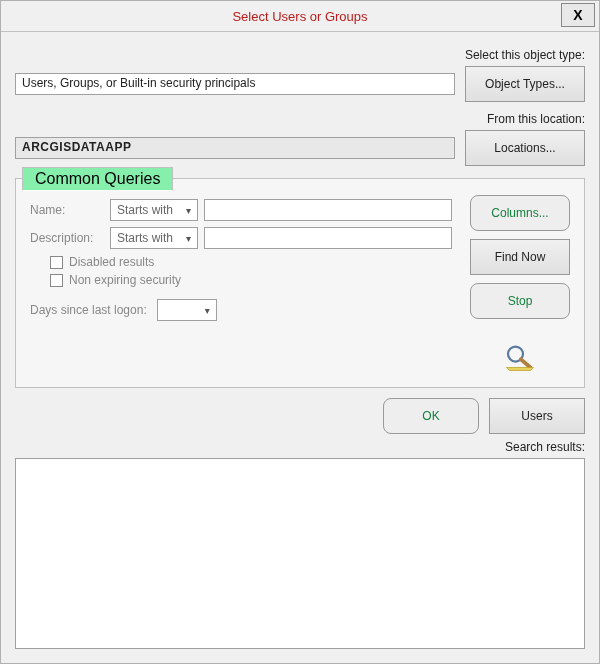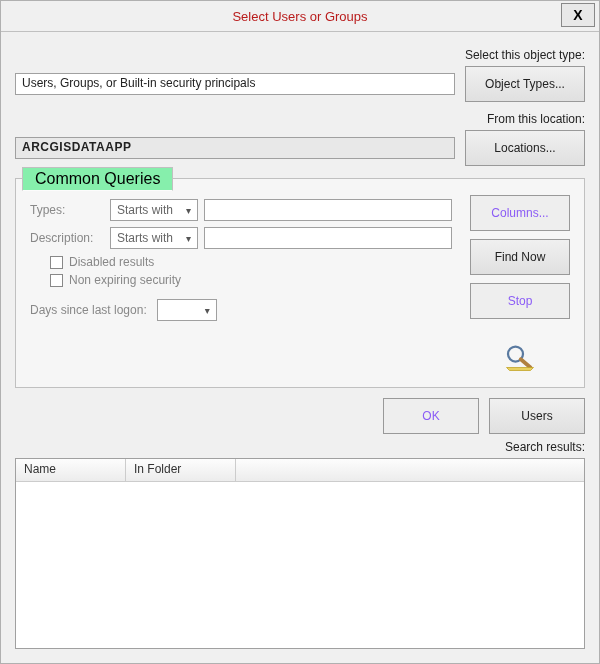--- a/index.html
+++ b/index.html
@@ -90,22 +90,23 @@
     font-size: 12px;
     color: #222;
     padding: 17px 10px;
     box-sizing: border-box;
     display: flex;
     align-items: center;
     justify-content: center;
     cursor: default;
   }
   .btn.disabled {
-    color: #8b5cf6;
+    color: #15803d;
     background: #eee;
+    border-radius: 8px;
   }
   .group {
     border: 1px solid #c0c0c0;
     background: #f6f6f6;
     margin-top: 12px;
     position: relative;
     padding: 14px 14px 14px 14px;
   }
   .tab {
     position: absolute;
@@ -264,21 +265,21 @@
 
     <div class="group">
       <div class="tab">
         <span>Common Queries</span>
       </div>
 
       <div class="query-area">
         <div class="query-main">
 
           <div class="form-row">
-            <span class="form-label">Types:</span>
+            <span class="form-label">Name:</span>
             <div class="select" style="width:88px;">
               <span>Starts with</span>
               <span class="chev">▾</span>
             </div>
             <div class="input-blank"></div>
           </div>
 
           <div class="form-row">
             <span class="form-label">Description:</span>
             <div class="select" style="width:88px;">
@@ -331,22 +332,17 @@
         <span>OK</span>
       </div>
       <div class="btn">
         <span>Users</span>
       </div>
     </div>
 
     <div class="label results-label">Search results:</div>
 
     <div class="results">
-      <div class="header-row">
-        <div class="header-cell" style="width:110px;">Name</div>
-        <div class="header-cell" style="width:110px;">In Folder</div>
-        <div class="header-cell" style="flex:1; border-right:none;"></div>
-      </div>
       <div class="results-body"></div>
     </div>
 
   </div>
 </div>
 
 </body></html>

